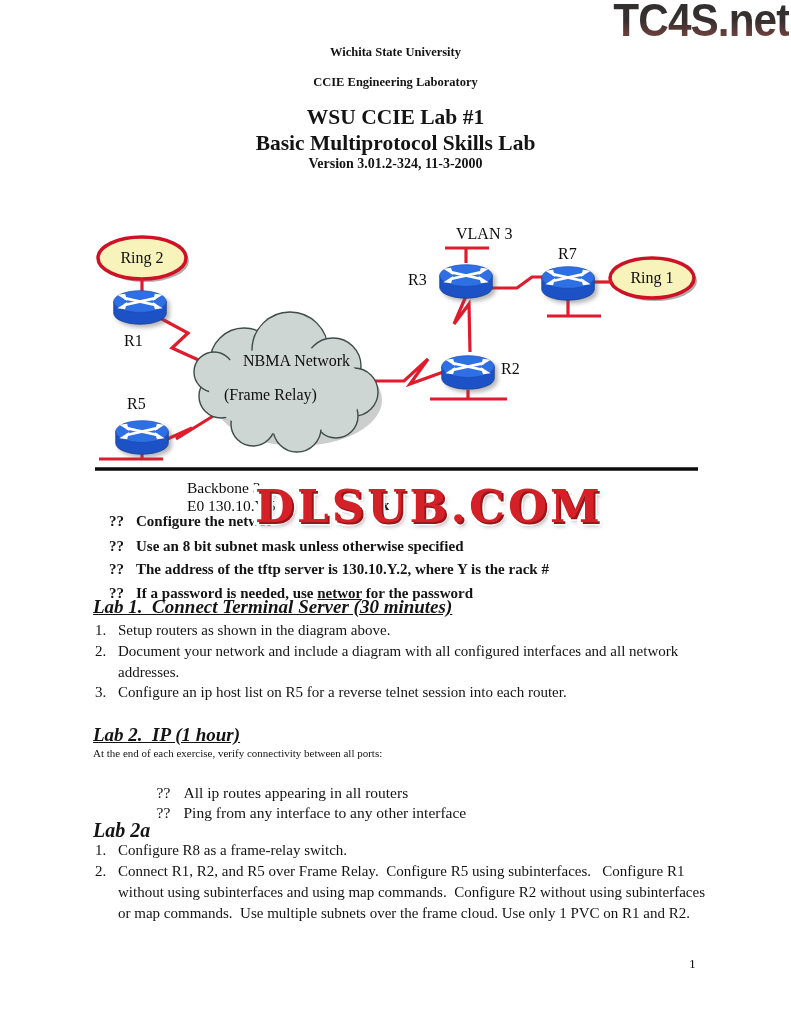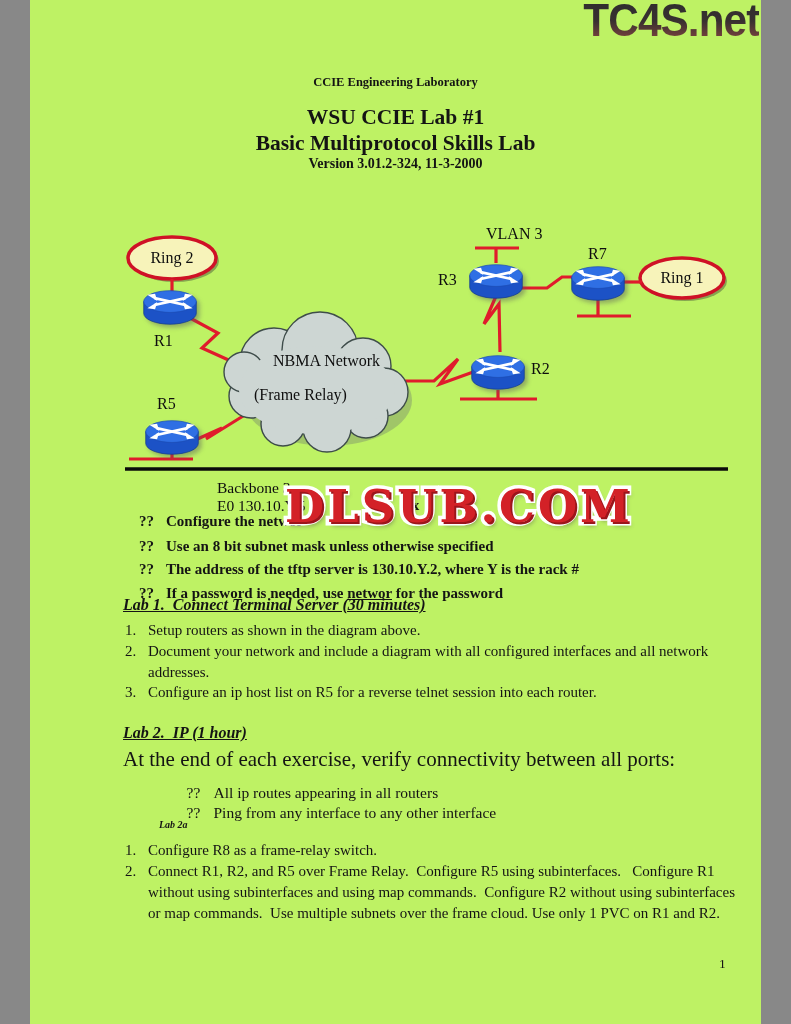--- a/index.html
+++ b/index.html
@@ -1,18 +1,18 @@
 <!DOCTYPE html>
 <html><head>
 <meta charset="utf-8">
 <style>
   html,body { margin:0; padding:0; background:#888; }
   .page {
-    position:relative; width:731px; height:1024px; margin:0 auto;
-    background:#bef264; overflow:hidden;
+    position:relative; width:791px; height:1024px; margin:0 auto;
+    background:#ffffff; overflow:hidden;
     font-family:"Liberation Serif", serif; color:#141414;
   }
   .abs { position:absolute; }
 
   
   .hdr-line { left:0; right:0; text-align:center; font-weight:bold;
               font-size:12.5px; line-height:15px; }
   .title-line { left:0; right:0; text-align:center; font-weight:bold;
                 font-size:21.5px; line-height:26px; }
   .version-line { left:0; right:0; text-align:center; font-weight:bold;
@@ -22,27 +22,27 @@
   .dlabel { font-size:16px; color:#0e0e0e; z-index:2; white-space:pre; }
   .dlabel.small { font-size:15.5px;margin-top:45px; }
   .ring-label { text-align:center; }
 
   
   .note { left:94px; font-weight:bold; font-size:15px; z-index:2; white-space:pre; }
   .note .nb { display:inline-block; width:27px; }
   .frag { font-weight:bold; font-size:15px; z-index:1; }
 
   
-  .lab-head { left:93px; font-weight:bold; font-style:italic; font-size:16px;
+  .lab-head { left:93px; font-weight:bold; font-style:italic; font-size:19px;
               text-decoration:underline; white-space:pre-wrap; z-index:2; }
-  .lab-head.noline { text-decoration:none; font-size:10px;margin-left:36px; }
+  .lab-head.noline { text-decoration:none; font-size:20px; }
   .oli { left:95px; width:612px; display:flex; font-size:15px; line-height:21px; z-index:2; }
   .oli .num { flex:none; width:23px; }
   .oli .itxt { flex:1; white-space:pre-wrap; }
-  .para { left:93px; font-size:21px; z-index:2; white-space:pre-wrap; }
+  .para { left:93px; font-size:11px; z-index:2; white-space:pre-wrap; }
   .check { left:141px; font-size:15.5px; z-index:2; white-space:pre; }
   .check .nb { display:inline-block; width:27px; }
   .u { text-decoration:underline; }
 
   .pagenum { font-size:13.5px; z-index:2; }
 
   
   .wm-top {
     top:-7px; right:2px; z-index:6;
     font-family:"Liberation Sans", sans-serif; font-weight:bold;
@@ -67,20 +67,21 @@
   svg.diagram { left:0; top:0; z-index:1; pointer-events:none; }
   .router-use { filter:drop-shadow(3px 3px 2px rgba(90,90,90,0.45)); }
 </style>
 </head>
 <body>
 
 <div class="page">
 
   <div class="abs wm-top">TC4S.net</div>
 
+  <div class="abs hdr-line" style="top:45px">Wichita State University</div>
   <div class="abs hdr-line" style="top:75px">CCIE Engineering Laboratory</div>
   <div class="abs title-line" style="top:104px">WSU CCIE Lab #1</div>
   <div class="abs title-line" style="top:130px">Basic Multiprotocol Skills Lab</div>
   <div class="abs version-line" style="top:156px">Version 3.01.2-324, 11-3-2000</div>
 
   <svg class="abs diagram" width="791" height="1024" viewBox="0 0 791 1024">
     <defs>
       <symbol id="router" viewBox="0 0 64 44">
         <path d="M3,16 v13 a29,12 0 0 0 58,0 v-13 z" fill="#1c52c6" stroke="#123a8c" stroke-width="0.8"></path>
         <ellipse cx="32" cy="16" rx="29" ry="12" fill="#2f6fe4" stroke="#1c4cb4" stroke-width="0.8"></ellipse>

